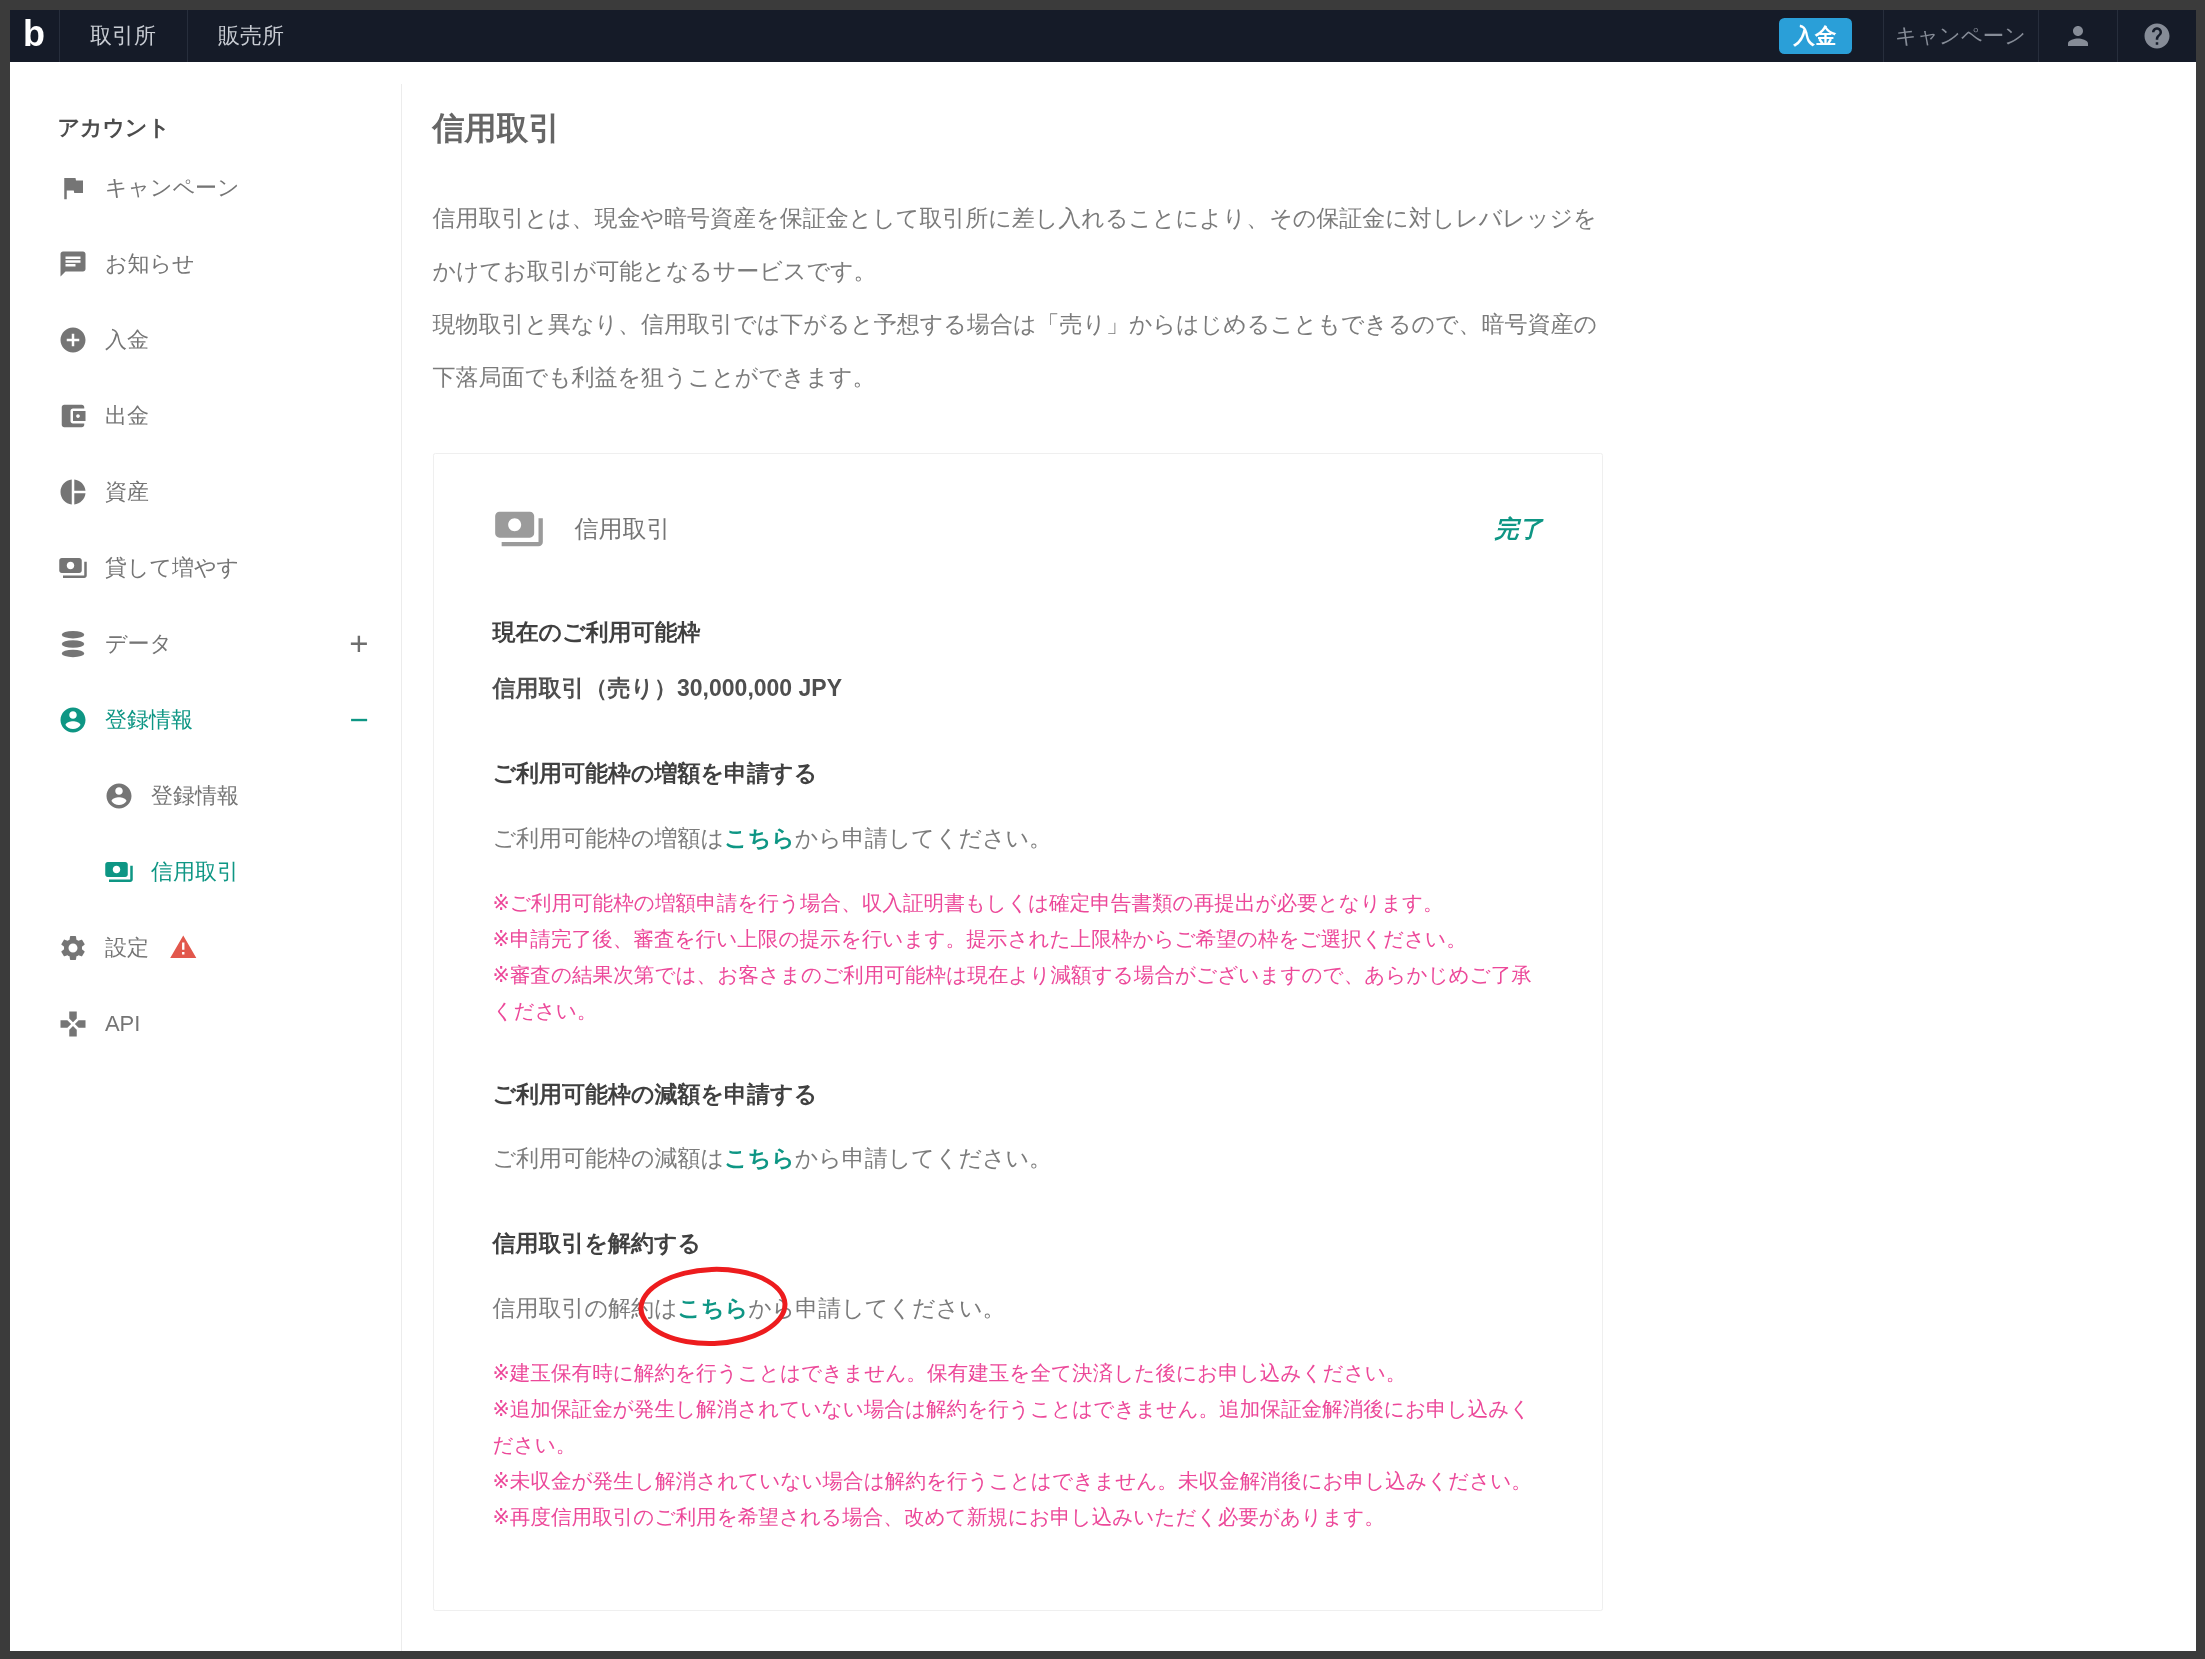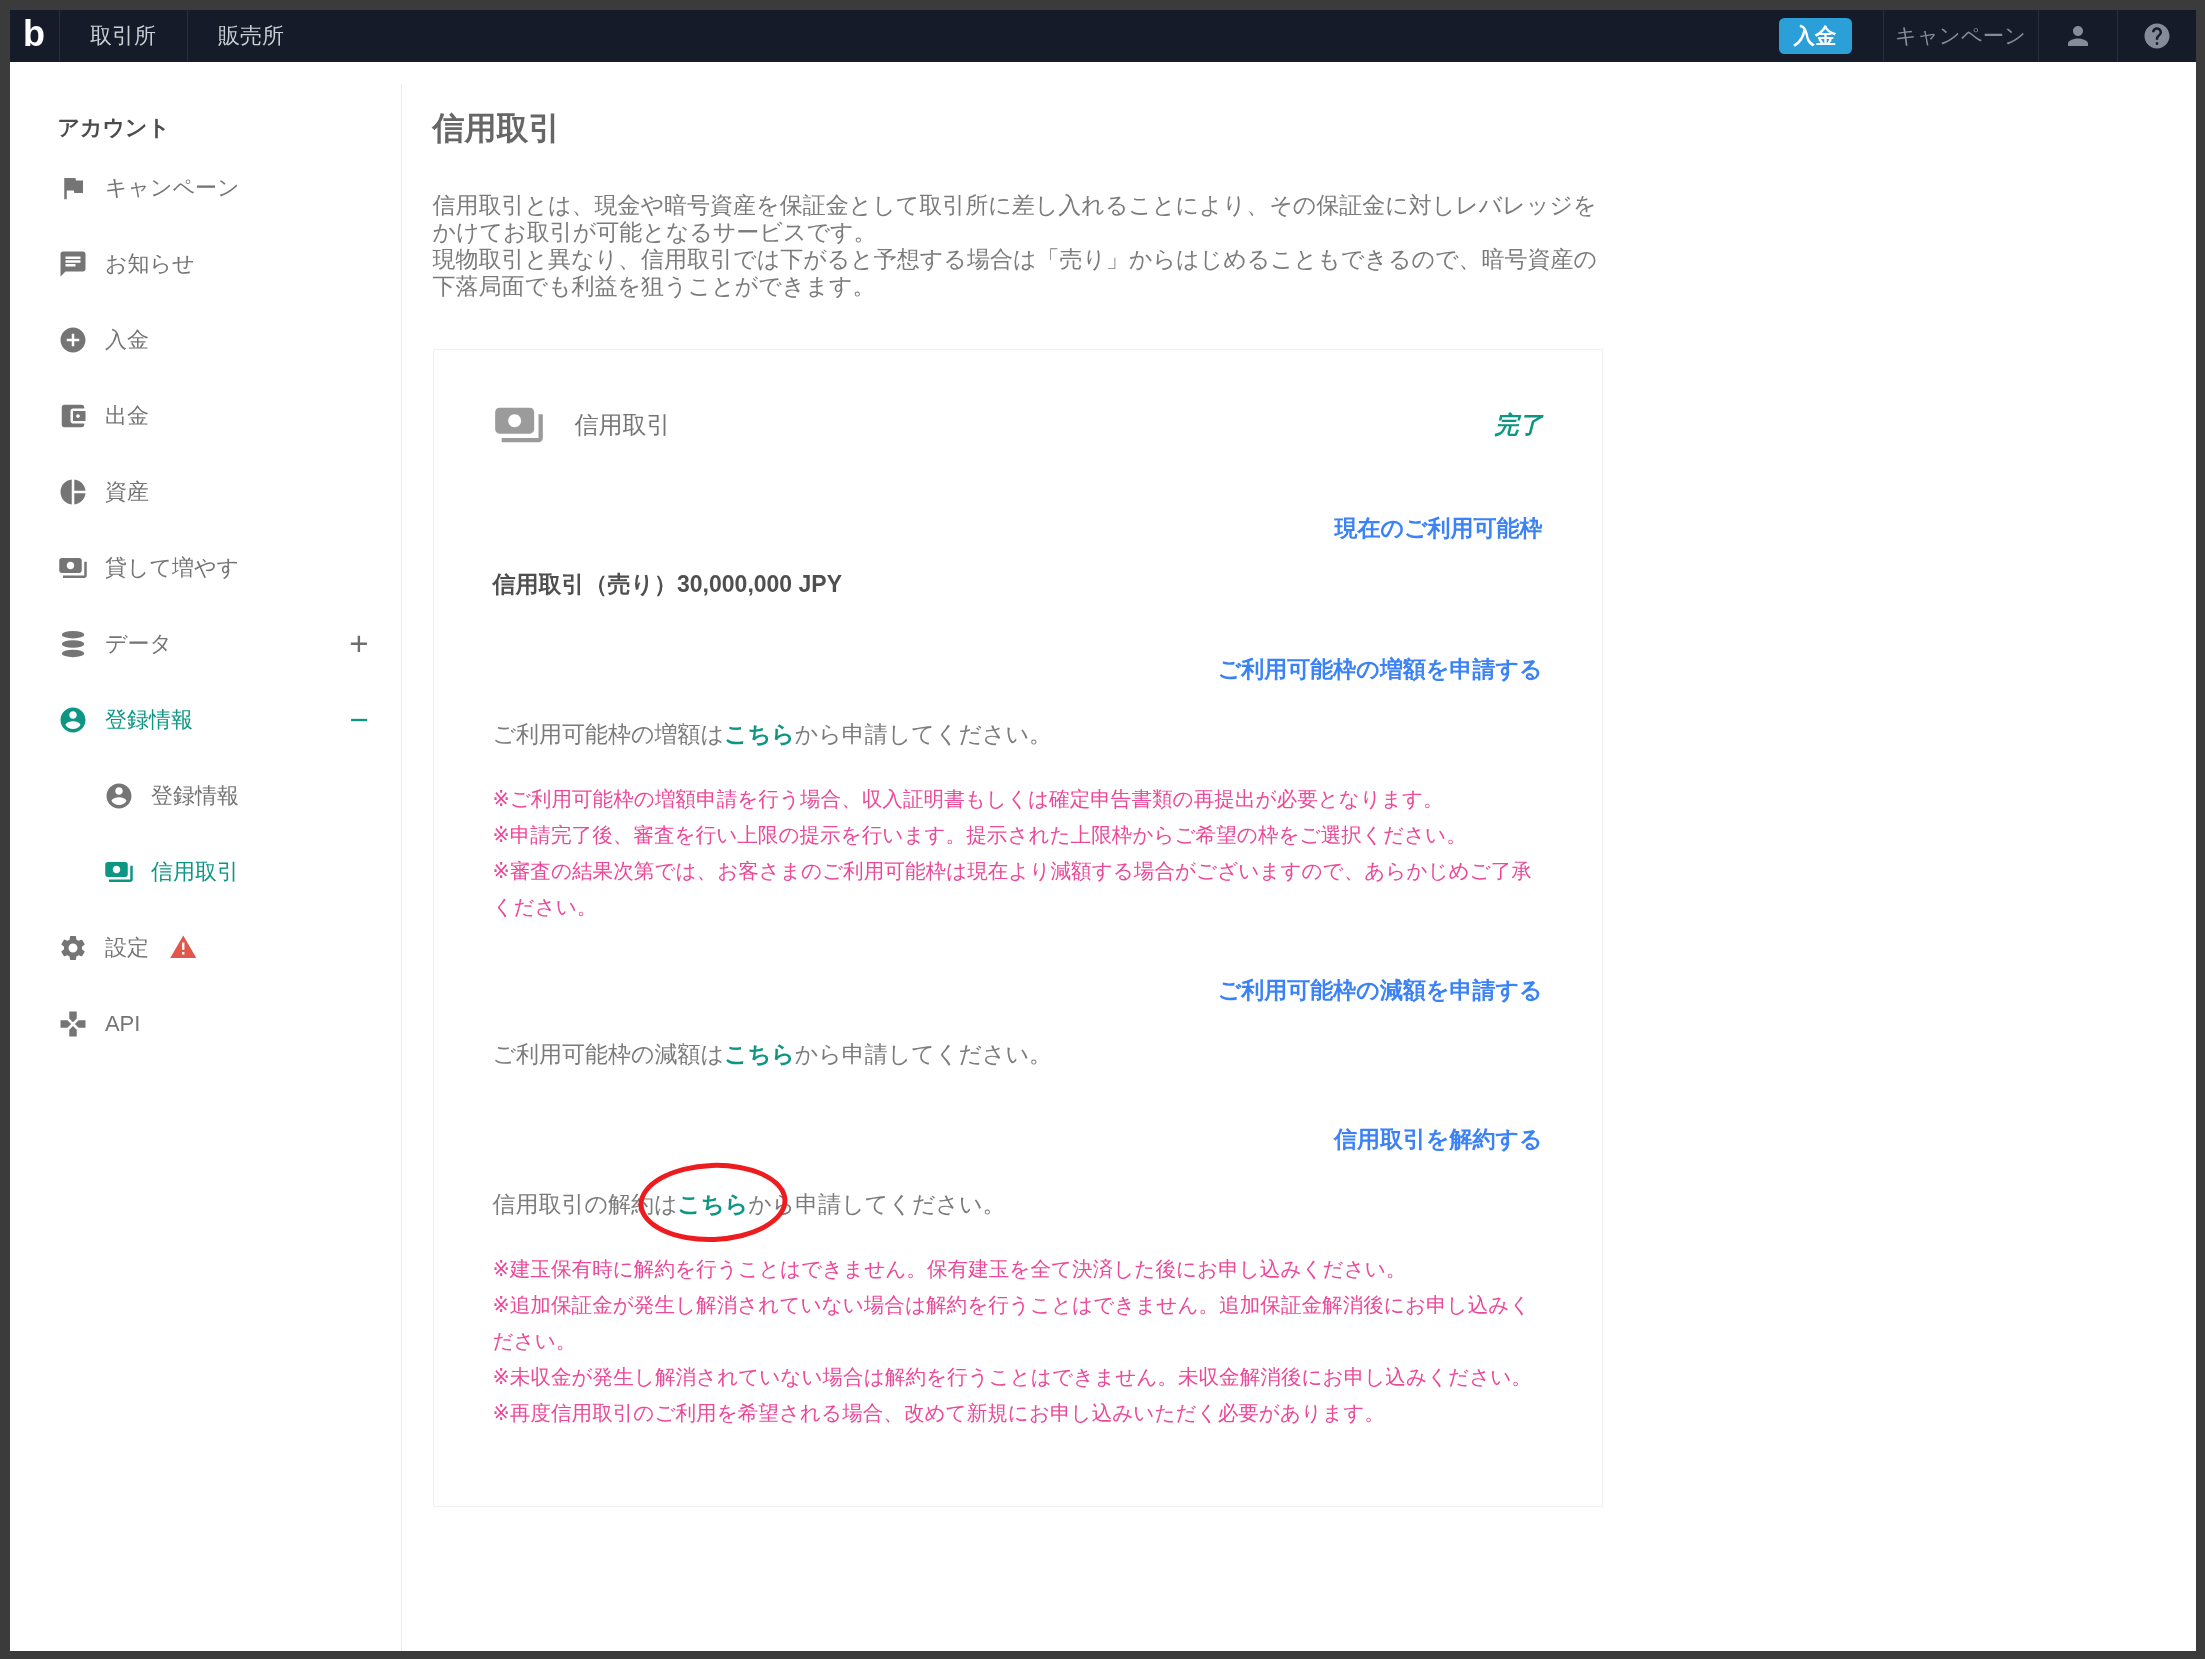--- a/index.html
+++ b/index.html
@@ -37,31 +37,31 @@
   .slabel { white-space:nowrap; }
   .swarn { width:28.5px; height:28.5px; margin-left:20.6px; display:inline-flex; }
   .swarn svg { width:28.5px; height:28.5px; fill:#e2574c; }
   .sexp { margin-left:auto; font-size:33px; font-weight:300; color:#6e6e6e; line-height:1; }
   .srow.active .sexp { color:#0e9684; }
 
   
   .main { flex:1; padding:45px 0 0 31px; min-width:0; background:#fff; }
   .content { width:1170px; }
   .page-title { font-size:32px; font-weight:700; color:#666666; }
-  .intro { margin-top:41px; font-size:23px; line-height:27px; color:#7b7b7b; }
+  .intro { margin-top:41px; font-size:23px; line-height:53px; color:#7b7b7b; }
 
   .card { margin-top:49px; width:1170px; border:0.8px solid #efefef; border-radius:2.4px;
           background:#ffffff; padding:49px 59px 75px 59px; }
   .card-head { display:flex; align-items:center; }
   .card-head-icon { width:52px; height:52px; color:#9b9b9b; }
   .card-head-icon svg { width:52px; height:52px; fill:currentColor; }
   .card-head-title { margin-left:30px; font-size:24px; color:#757575; }
   .card-head-status { margin-left:auto; font-size:24px; font-weight:700; color:#0e9684;font-style:italic; }
 
-  .h-bold { font-size:23px; font-weight:700; color:#3b82f6;text-align:right; }
+  .h-bold { font-size:23px; font-weight:700; color:#404040; }
   .limits-heading { margin-top:62px; }
   .limit-line { margin-top:20.6px; font-size:23px; font-weight:700; color:#4f4f4f; line-height:40px; }
   .limit-line + .limit-line { margin-top:4.8px; }
 
   .sec-heading { margin-top:50px; }
   .body-line { margin-top:28.5px; font-size:23px; color:#7b7b7b; line-height:40px; }
   .notes { margin-top:27px; }
   .note { font-size:20.6px; color:#ec4899; line-height:36px; }
 
   .link { color:#0e9684; font-weight:700; cursor:pointer; }

